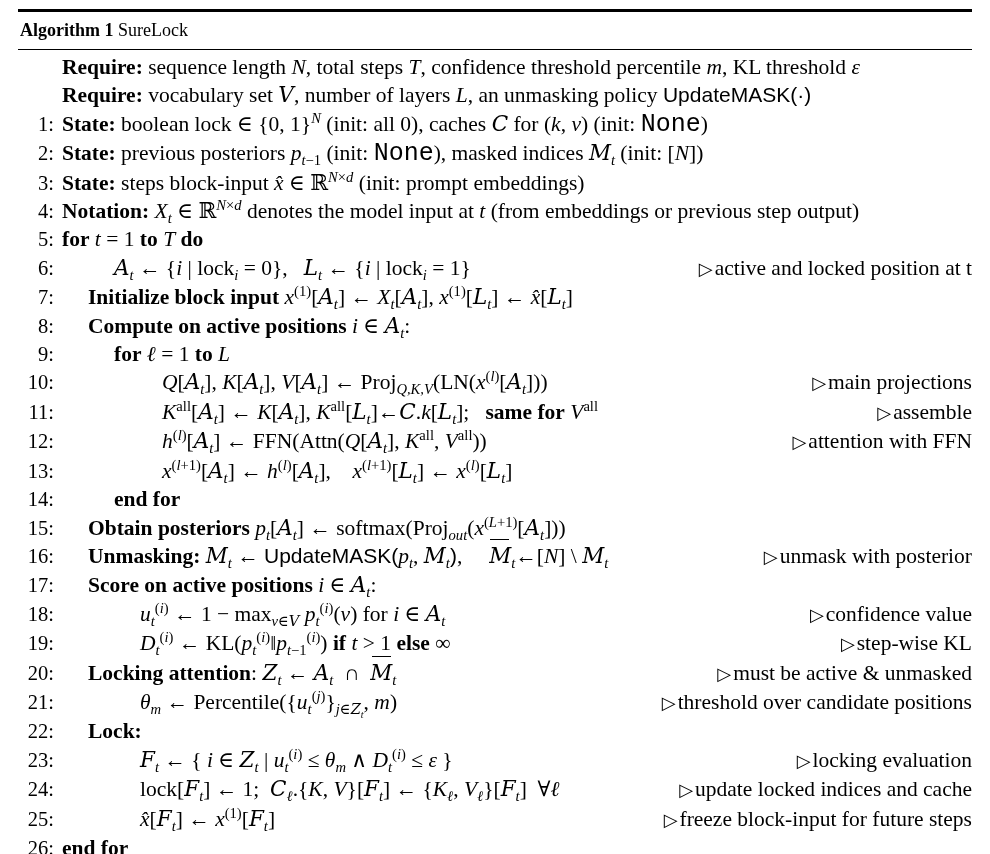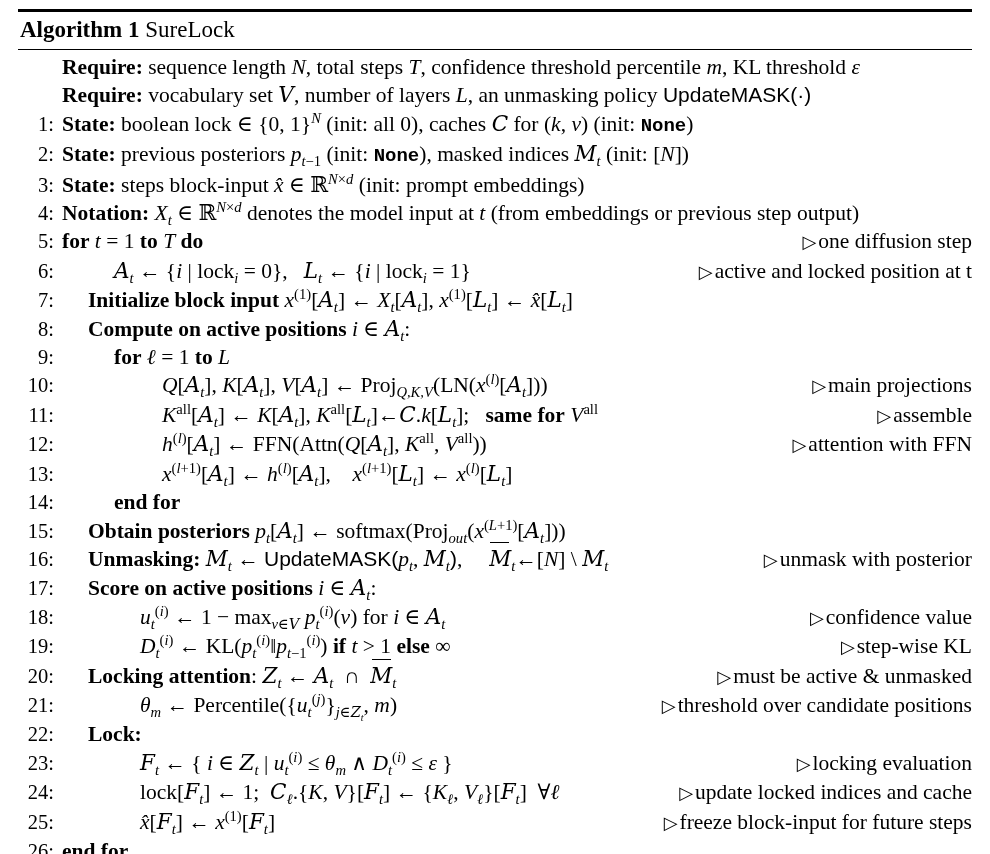--- a/index.html
+++ b/index.html
@@ -29,21 +29,21 @@
     line-height: 0;
   }
   .rule-thin {
     border-top: 1.2px solid #000;
     height: 0;
     font-size: 0;
     line-height: 0;
   }
 
   .caption {
-    font-size: 23px;
+    font-size: 18px;
     line-height: 30px;
     padding: 3px 0 4px 2px;
     white-space: nowrap;
   }
   .caption .alg-word { font-weight: bold; }
   .caption .alg-num { font-weight: bold; }
   .caption .alg-title { font-weight: normal; }
 
   .body-lines {
     padding-top: 3px;
@@ -78,21 +78,21 @@
     padding-left: 14px;
     white-space: nowrap;
   }
   .tri { font-size: 18px; padding-right: 2px; }
 
   
   i, .mi { font-style: italic; font-family: "Liberation Serif", "DejaVu Serif", serif; }
   .up { font-style: normal; }
   .cal { font-family: "DejaVu Serif", serif; font-style: italic; }
   .bb { font-style: normal; }
-  .tt { font-family: "Liberation Mono", "DejaVu Sans Mono", monospace; font-size: 19px; font-weight: bold; }
+  .tt { font-family: "Liberation Mono", "DejaVu Sans Mono", monospace; font-size: 25px; }
   .sf { font-family: "Liberation Sans", "DejaVu Sans", sans-serif; font-style: normal; font-size: 21px; }
   sup { font-size: 0.68em; vertical-align: super; line-height: 0; }
   sub { font-size: 0.68em; vertical-align: sub; line-height: 0; }
   .ovl { position: relative; }
   .ovl::before {
     content: "";
     position: absolute;
     left: 6%;
     right: 8%;
     top: -0.16em;
@@ -208,21 +208,20 @@
     <div class="line">
       <span class="lineno">5:</span>
       <span class="content">
         <span class="code">
           <span class="kw">for</span>
           <i>t</i> = 1
           <span class="kw">to</span>
           <i>T</i>
           <span class="kw">do</span>
         </span>
-        <span class="cmt"><span class="tri">▷</span><span>one diffusion step</span></span>
       </span>
     </div>
 
     <div class="line">
       <span class="lineno">6:</span>
       <span class="content ind2">
         <span class="code">
           <span class="cal">A</span><sub><i>t</i></sub> ← {<i>i</i> | <span class="up">lock</span><sub><i>i</i></sub> = 0}, &nbsp;
           <span class="cal">L</span><sub><i>t</i></sub> ← {<i>i</i> | <span class="up">lock</span><sub><i>i</i></sub> = 1}
         </span>

